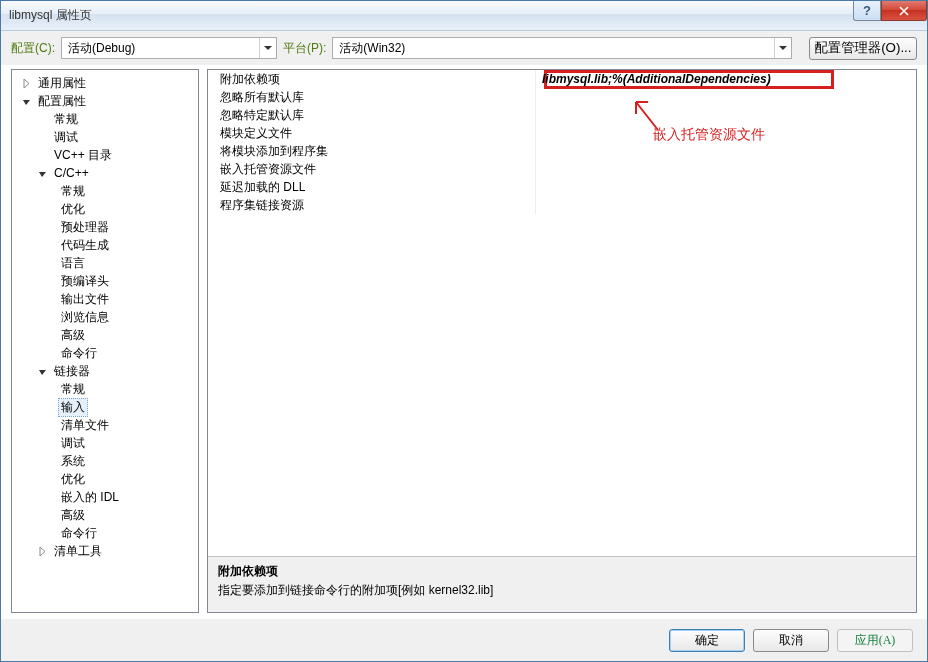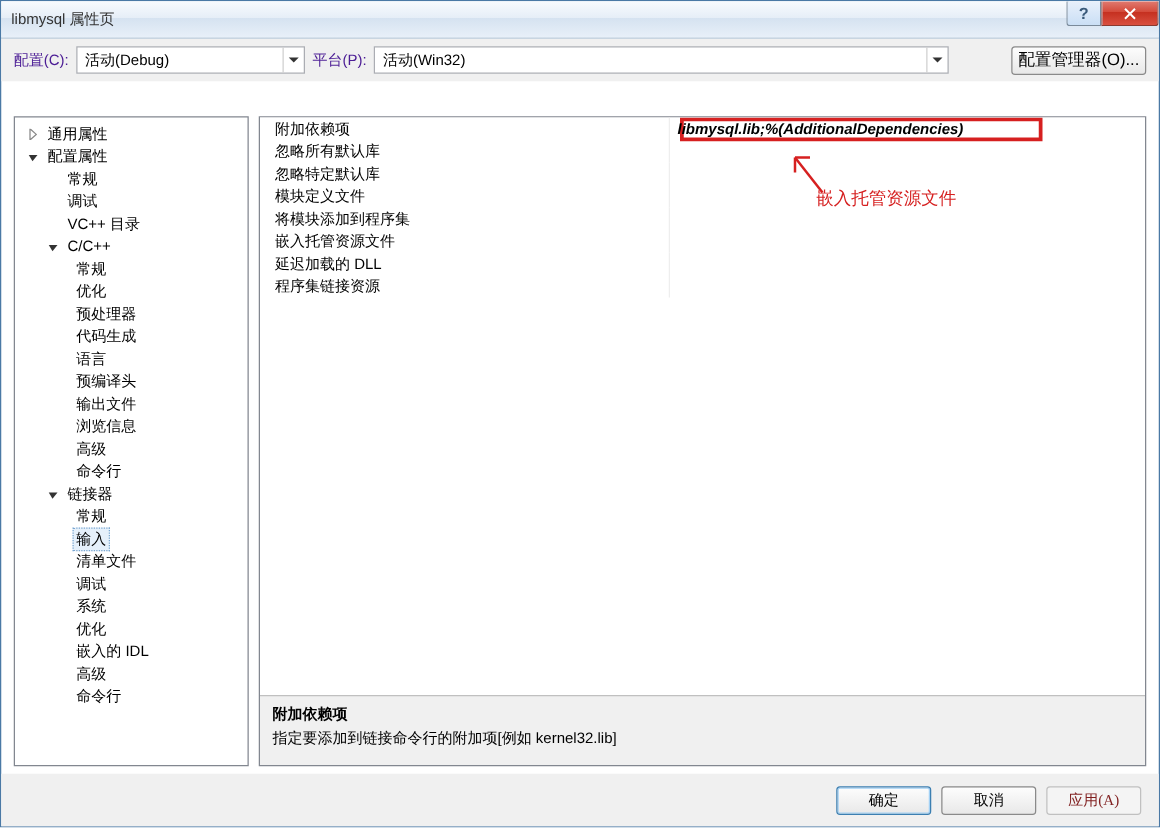--- a/index.html
+++ b/index.html
@@ -62,21 +62,21 @@
     .wc-close svg { width: 12px; height: 10px; }
 
     .toolbar-row {
       height: 34px;
       display: flex;
       align-items: center;
       gap: 6px;
       padding: 0 10px;
       background: #f0f0f0;
     }
-    .toolbar-label { color: #4c1d95; }
+    .toolbar-label { color: #4d7c0f; }
     .combo {
       height: 22px;
       border: 1px solid #abadb3;
       background: #fff;
       display: flex;
       align-items: center;
       padding-left: 6px;
       position: relative;
     }
     .combo-arrow {
@@ -87,39 +87,38 @@
       align-items: center;
       justify-content: center;
       margin-left: auto;
     }
     .combo-arrow::after {
       content: "";
       border-left: 4px solid transparent;
       border-right: 4px solid transparent;
       border-top: 4px solid #333;
     }
-    .cfg-combo { width: 183px; }
+    .cfg-combo { width: 216px; }
     .plat-combo { width: 460px; }
     .cfg-mgr-btn {
       height: 23px;
       width: 108px;
       border: 1px solid #8a8a8a;
       background: linear-gradient(to bottom, #fdfdfd, #e8e8e8);
       border-radius: 3px;
       margin-left: auto;
       cursor: default;
     }
 
     .main-area {
       flex: 1;
       display: flex;
       padding: 4px 10px 6px 10px;
       gap: 8px;
       min-height: 0;
-      margin-top: 24px;
     }
     .tree-panel {
       width: 188px;
       border: 1px solid #828790;
       background: #fff;
       overflow: auto;
       padding: 4px 0;
     }
     .tree ul { list-style: none; }
     .tree li { white-space: nowrap; }
@@ -214,21 +213,21 @@
     .dlg-btn {
       width: 76px;
       height: 23px;
       border: 1px solid #8a8a8a;
       background: linear-gradient(to bottom, #fdfdfd, #e8e8e8);
       border-radius: 3px;
       font-size: 12px;
       font-family: Liberation Serif, serif;
     }
     .dlg-btn-default { border: 1px solid #3c7fb1; box-shadow: 0 0 0 1px #a3d1f5 inset; }
-    .dlg-btn-disabled { color: #7f1d1d; border-color: #c0c0c0; background: #f4f4f4; }
+    .dlg-btn-disabled { color: #15803d; border-color: #c0c0c0; background: #f4f4f4; }
   </style>
 </head>
 <body>
 
 <div class="window">
 
   <div class="titlebar">
     <span class="titlebar-text">libmysql 属性页</span>
     <div class="window-controls">
       <div class="wc-btn wc-help">?</div>
@@ -408,20 +407,30 @@
                       <span class="tree-label">高级</span>
                     </div>
                   </li>
                   <li>
                     <div class="tree-row indent-3">
                       <span class="tree-label">命令行</span>
                     </div>
                   </li>
                 </ul>
             </li>
+            <li>
+                <div class="tree-row indent-2">
+              <span class="tree-toggle">
+                    <svg viewBox="0 0 9 9">
+                      <path d="M2 0 L7 4.5 L2 9 Z" fill="none" stroke="#888"></path>
+                    </svg>
+                  </span>
+              <span class="tree-label">清单工具</span>
+            </div>
+              </li>
           </ul>
         </li>
       </ul>
     </div>
 
     <div class="right-panel">
       <div class="prop-grid" id="prop-grid">
         <div class="highlight-box"></div>
         <svg class="annotation-arrow" width="40" height="40">
           <path d="M30 36 L8 8" stroke="#d62020" stroke-width="2" fill="none"></path>

